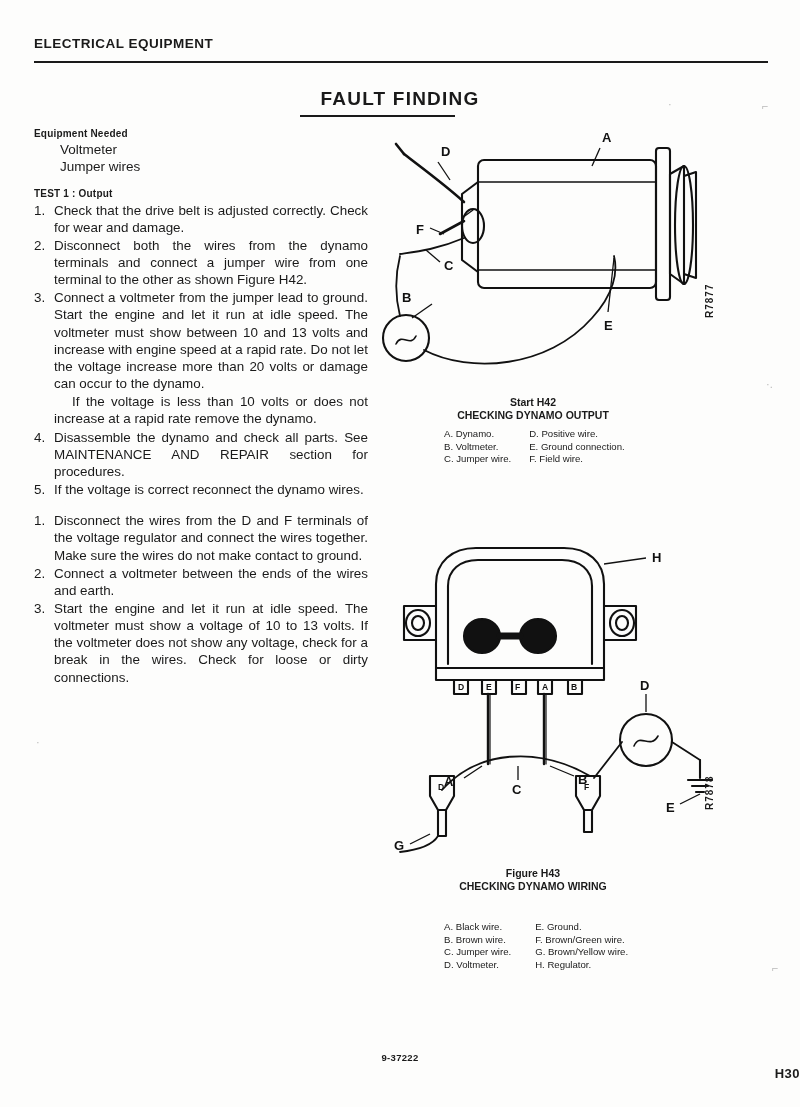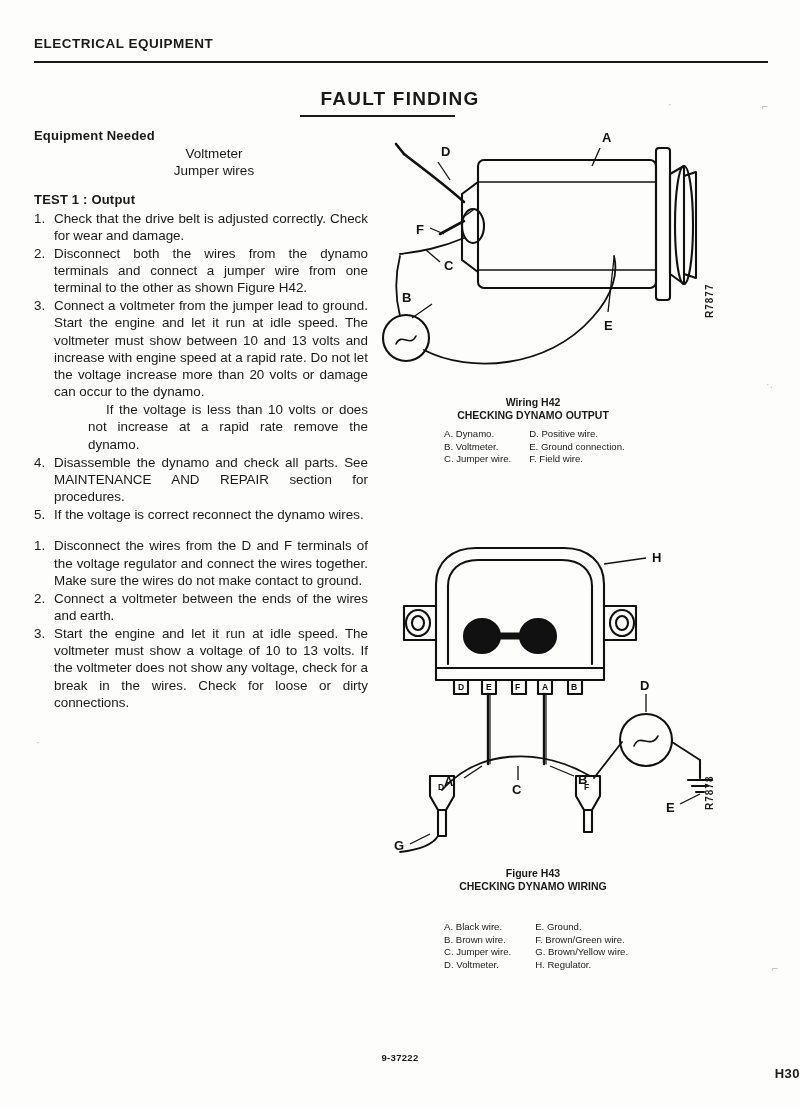--- a/index.html
+++ b/index.html
@@ -56,30 +56,29 @@
   }
 
   
   .col-left {
     position: absolute;
     left: 34px;
     top: 128px;
     width: 334px;
   }
   .sec-head {
-    font-size: 13px;
+    font-size: 10px;
     font-weight: bold;
     margin: 0 0 2px 0;
     letter-spacing: 0.2px;
   }
   .sub-lines {
     margin: 0 0 12px 26px;
     font-size: 13.5px;
     line-height: 1.28;
-    text-align: center;
   }
   .sec-head.test {
     margin-top: 4px;
     margin-bottom: 3px;
   }
   ol.steps {
     margin: 0 0 14px 0;
     padding: 0;
     list-style: none;
     font-size: 13.4px;
@@ -93,21 +92,20 @@
   }
   ol.steps > li .num {
     position: absolute;
     left: 0;
     top: 0;
   }
   .indent-para {
     display: block;
     text-indent: 18px;
     margin-top: 1px;
-    margin-left: 34px;
   }
 
   .fig-block { position: relative; }
 
   .fig-caption {
     text-align: center;
     font-size: 10.5px;
     font-weight: bold;
     line-height: 1.22;
   }
@@ -271,21 +269,21 @@
       <text x="63" y="34" font-family="Liberation Sans, sans-serif" font-size="13" font-weight="bold" fill="#111">D</text>
       <text x="24" y="180" font-family="Liberation Sans, sans-serif" font-size="13" font-weight="bold" fill="#111">B</text>
       <text x="66" y="148" font-family="Liberation Sans, sans-serif" font-size="13" font-weight="bold" fill="#111">C</text>
       <text x="38" y="112" font-family="Liberation Sans, sans-serif" font-size="13" font-weight="bold" fill="#111">F</text>
       <text x="226" y="208" font-family="Liberation Sans, sans-serif" font-size="13" font-weight="bold" fill="#111">E</text>
     </svg>
 
     <div class="side-code" style="left:326px; top:196px;">R7877</div>
 
     <div class="fig-caption" style="width:310px; margin-left:0;">
-      <div>Wiring H42</div>
+      <div>Start H42</div>
       <div>CHECKING DYNAMO OUTPUT</div>
     </div>
 
     <div class="legend" style="margin-left:66px;">
       <div class="lcol">
         <div>A. Dynamo.</div>
         <div>B. Voltmeter.</div>
         <div>C. Jumper wire.</div>
       </div>
       <div class="lcol">

